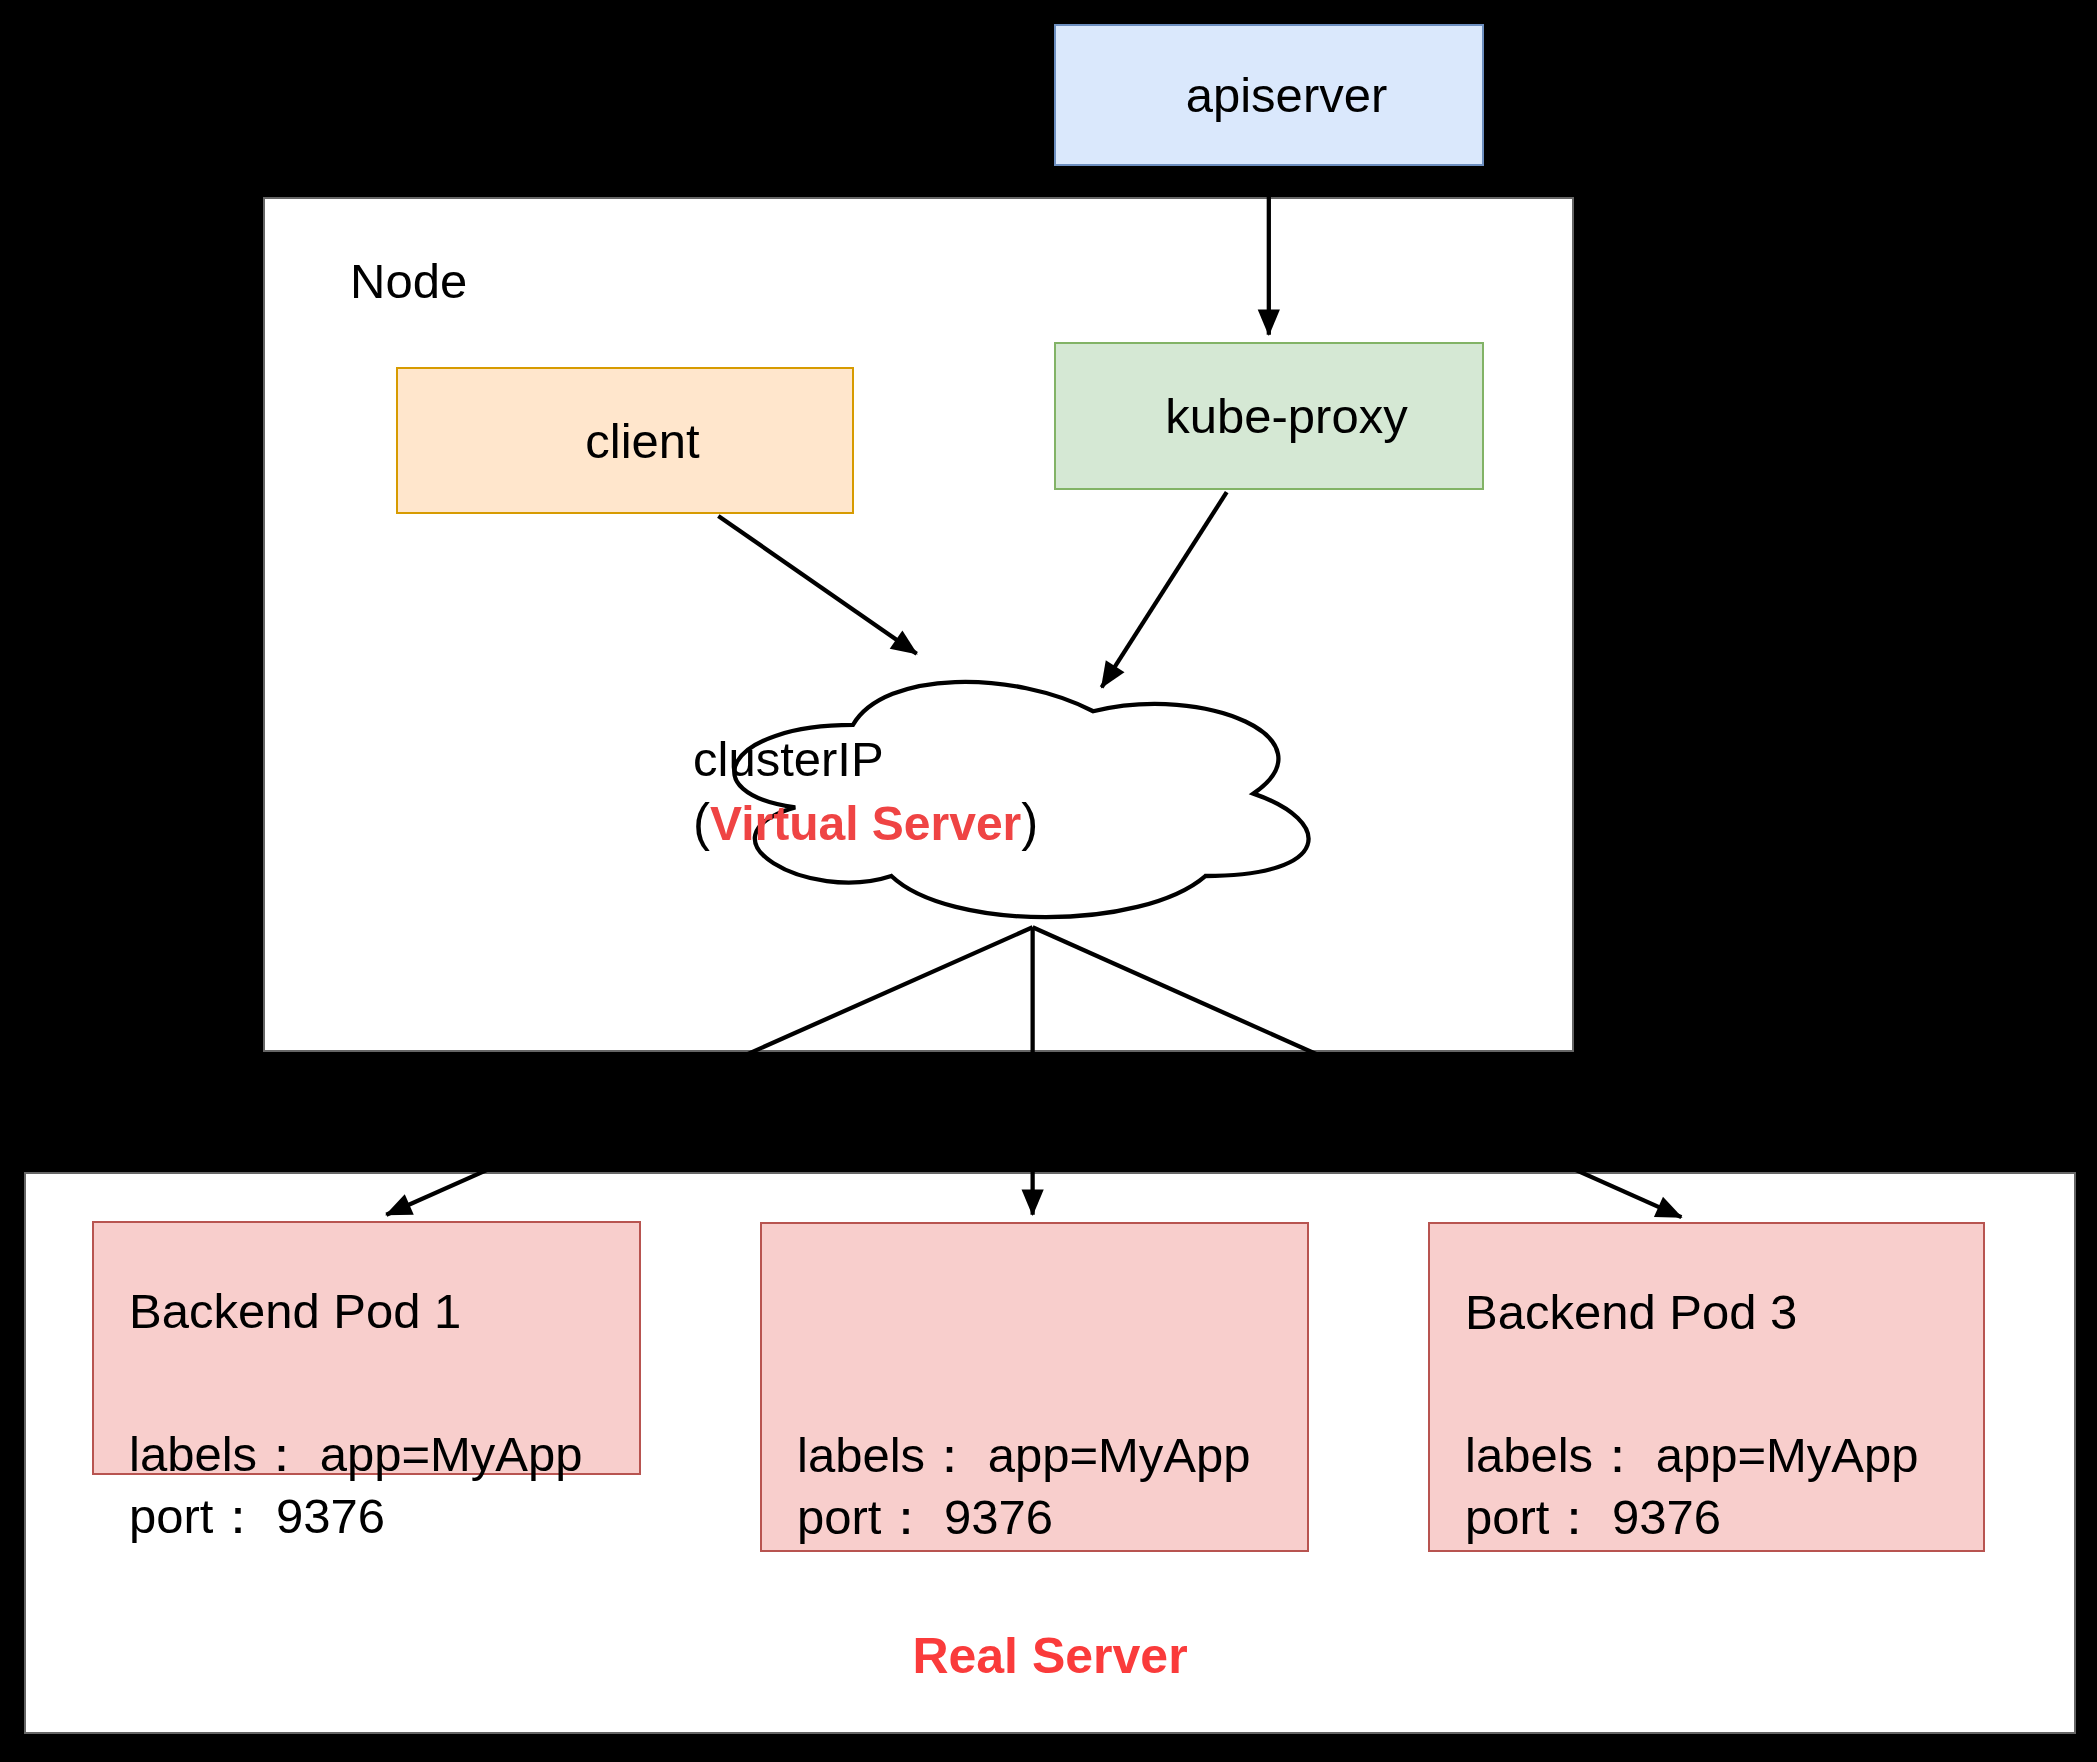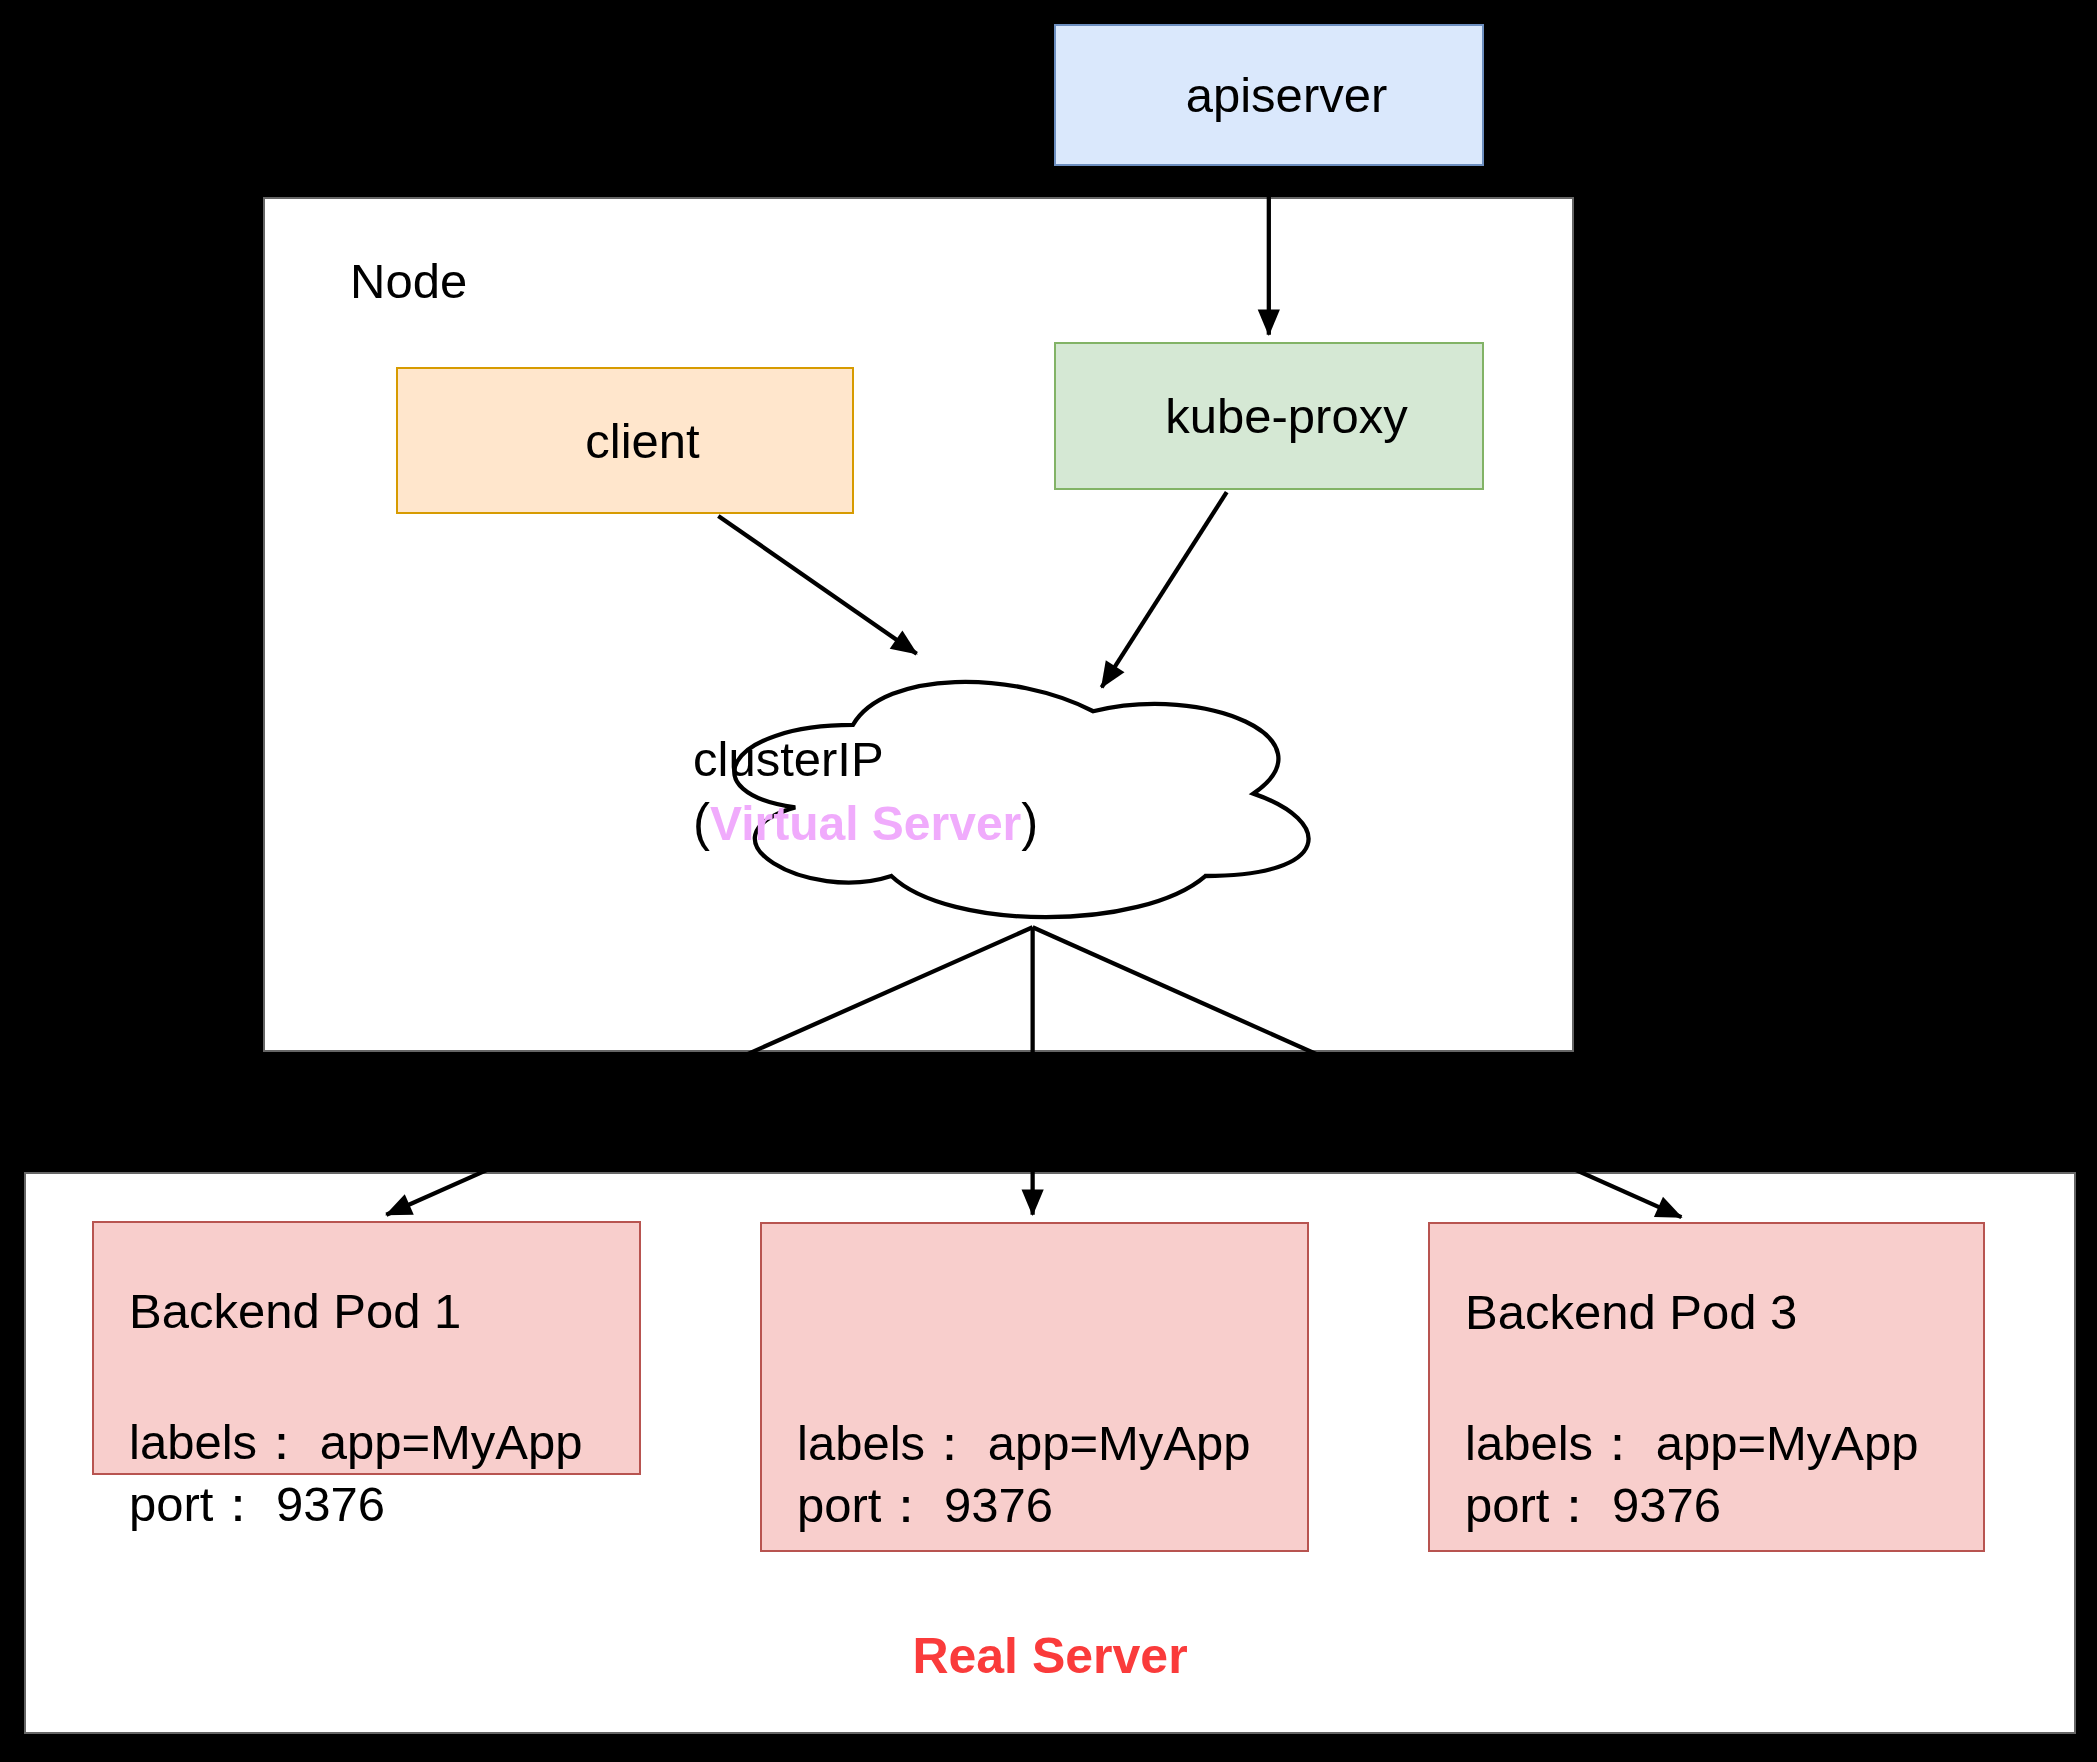--- a/index.html
+++ b/index.html
@@ -44,21 +44,21 @@
   .pod .pod-title {
     position: absolute;
     left: 35px;
     top: 60px;
     font-size: 49px;
     white-space: nowrap;
   }
   .pod .pod-labels {
     position: absolute;
     left: 35px;
-    top: 188px;
+    top: 200px;
     font-size: 49px;
     line-height: 62px;
     white-space: nowrap;
   }
 
   .node-title {
     position: absolute;
     left: 85px;
     top: 54px;
     font-size: 49px;
@@ -67,21 +67,21 @@
   .cloud-text {
     position: absolute;
     left: 693px;
     top: 728px;
     width: 641px;
     text-align: left;
     font-size: 49px;
     line-height: 63px;
   }
   .cloud-text .vs {
-    color: #f0abfc;
+    color: #ef4444;
     font-weight: bold;
     font-size: 48px;
   }
   .cloud-text .paren {
     font-weight: normal;
     color: #000000;
     font-size: 51px;
   }
 
   .real-server-label {

